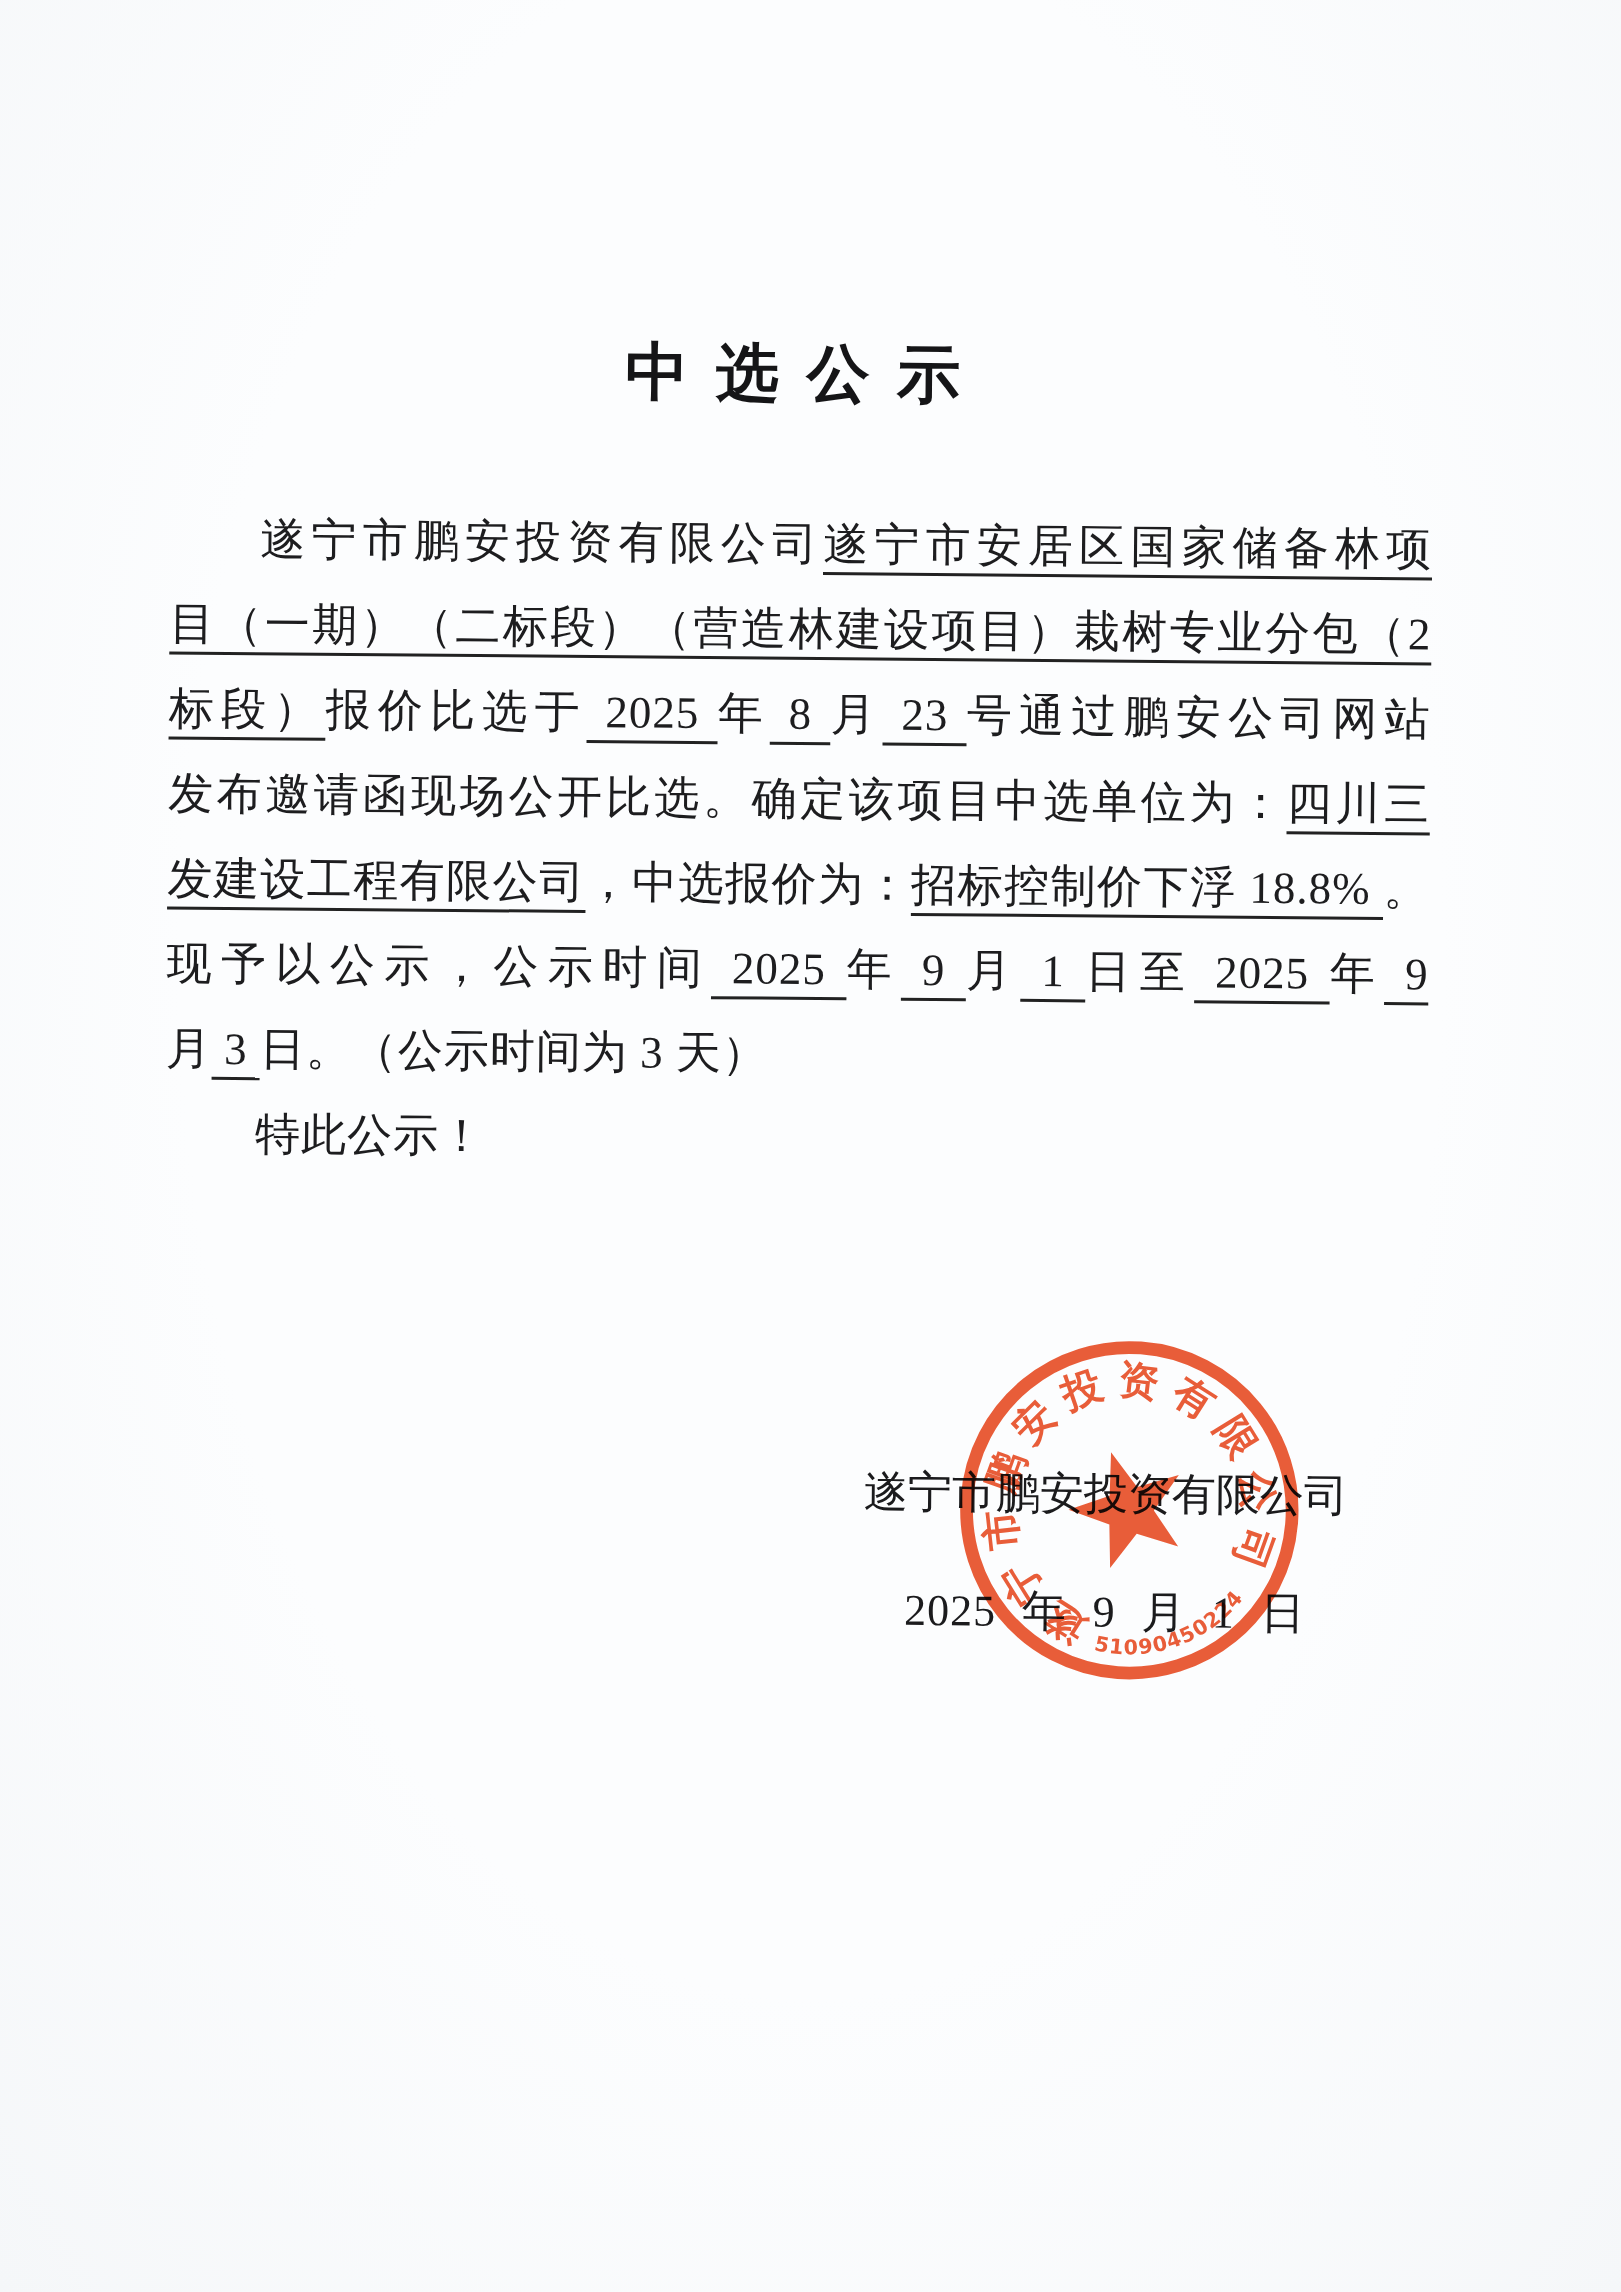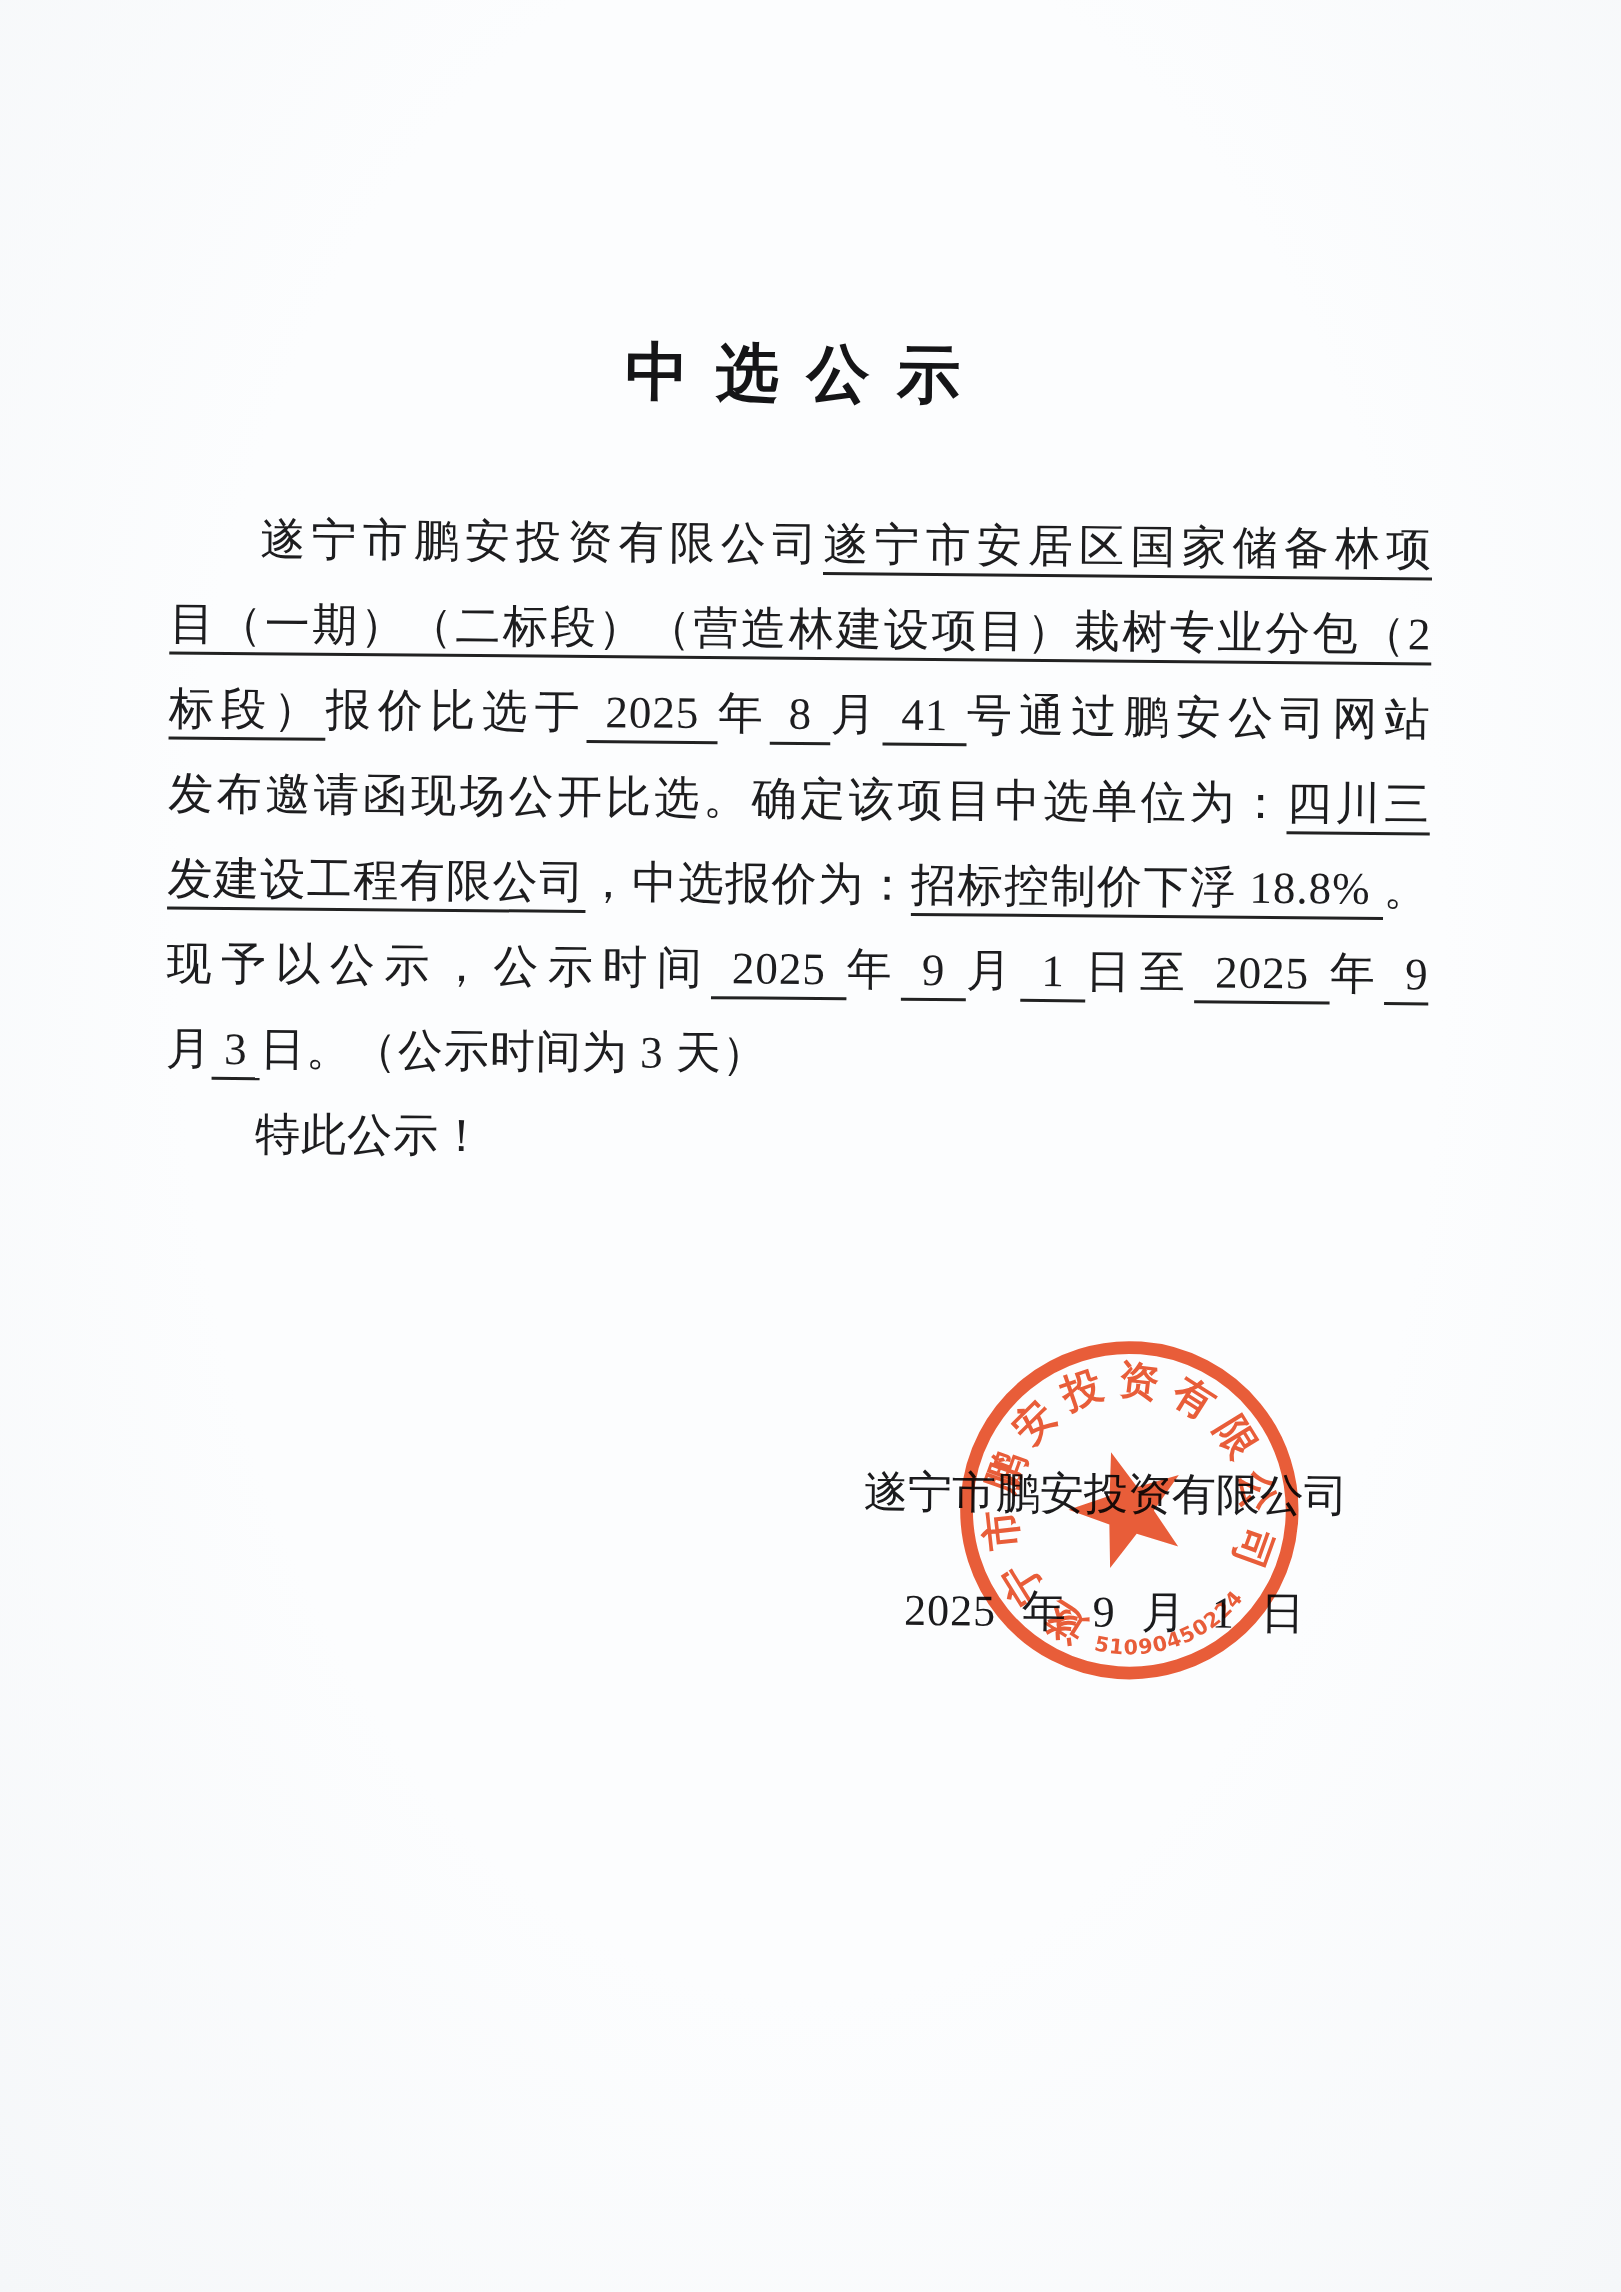--- a/index.html
+++ b/index.html
@@ -73,21 +73,21 @@
 <body>
 
 <div class="page">
   <div class="content">
 
     <h1 class="title">中 选 公 示</h1>
 
     <div class="bodytext">
         <div class="line fill indent"><span>遂宁市鹏安投资有限公司</span><span class="u">遂宁市安居区国家储备林项</span></div>
         <div class="line fill"><span class="u">目（一期）（二标段）（营造林建设项目）栽树专业分包（2</span></div>
-        <div class="line fill"><span class="u">标段）</span><span>报价比选于</span><span class="u"> 2025 </span><span>年</span><span class="u"> 8 </span><span>月</span><span class="u"> 41 </span><span>号通过鹏安公司网站</span></div>
+        <div class="line fill"><span class="u">标段）</span><span>报价比选于</span><span class="u"> 2025 </span><span>年</span><span class="u"> 8 </span><span>月</span><span class="u"> 23 </span><span>号通过鹏安公司网站</span></div>
         <div class="line fill"><span>发布邀请函现场公开比选。确定该项目中选单位为：</span><span class="u">四川三</span></div>
         <div class="line fill"><span class="u">发建设工程有限公司</span><span>，中选报价为：</span><span class="u">招标控制价下浮 18.8% </span><span>。</span></div>
         <div class="line fill"><span>现予以公示，公示时间</span><span class="u"> 2025 </span><span>年</span><span class="u"> 9 </span><span>月</span><span class="u"> 1 </span><span>日至</span><span class="u"> 2025 </span><span>年</span><span class="u"> 9</span></div>
         <div class="line"><span>月</span><span class="u"> 3 </span><span>日。（公示时间为 3 天）</span></div>
         <div class="line indent"><span>特此公示！</span></div>
       </div>
 
     <div class="sig">
       <div class="sig-company">遂宁市鹏安投资有限公司</div>
       <div class="sig-date">2025 年 9 月 1 日</div>

